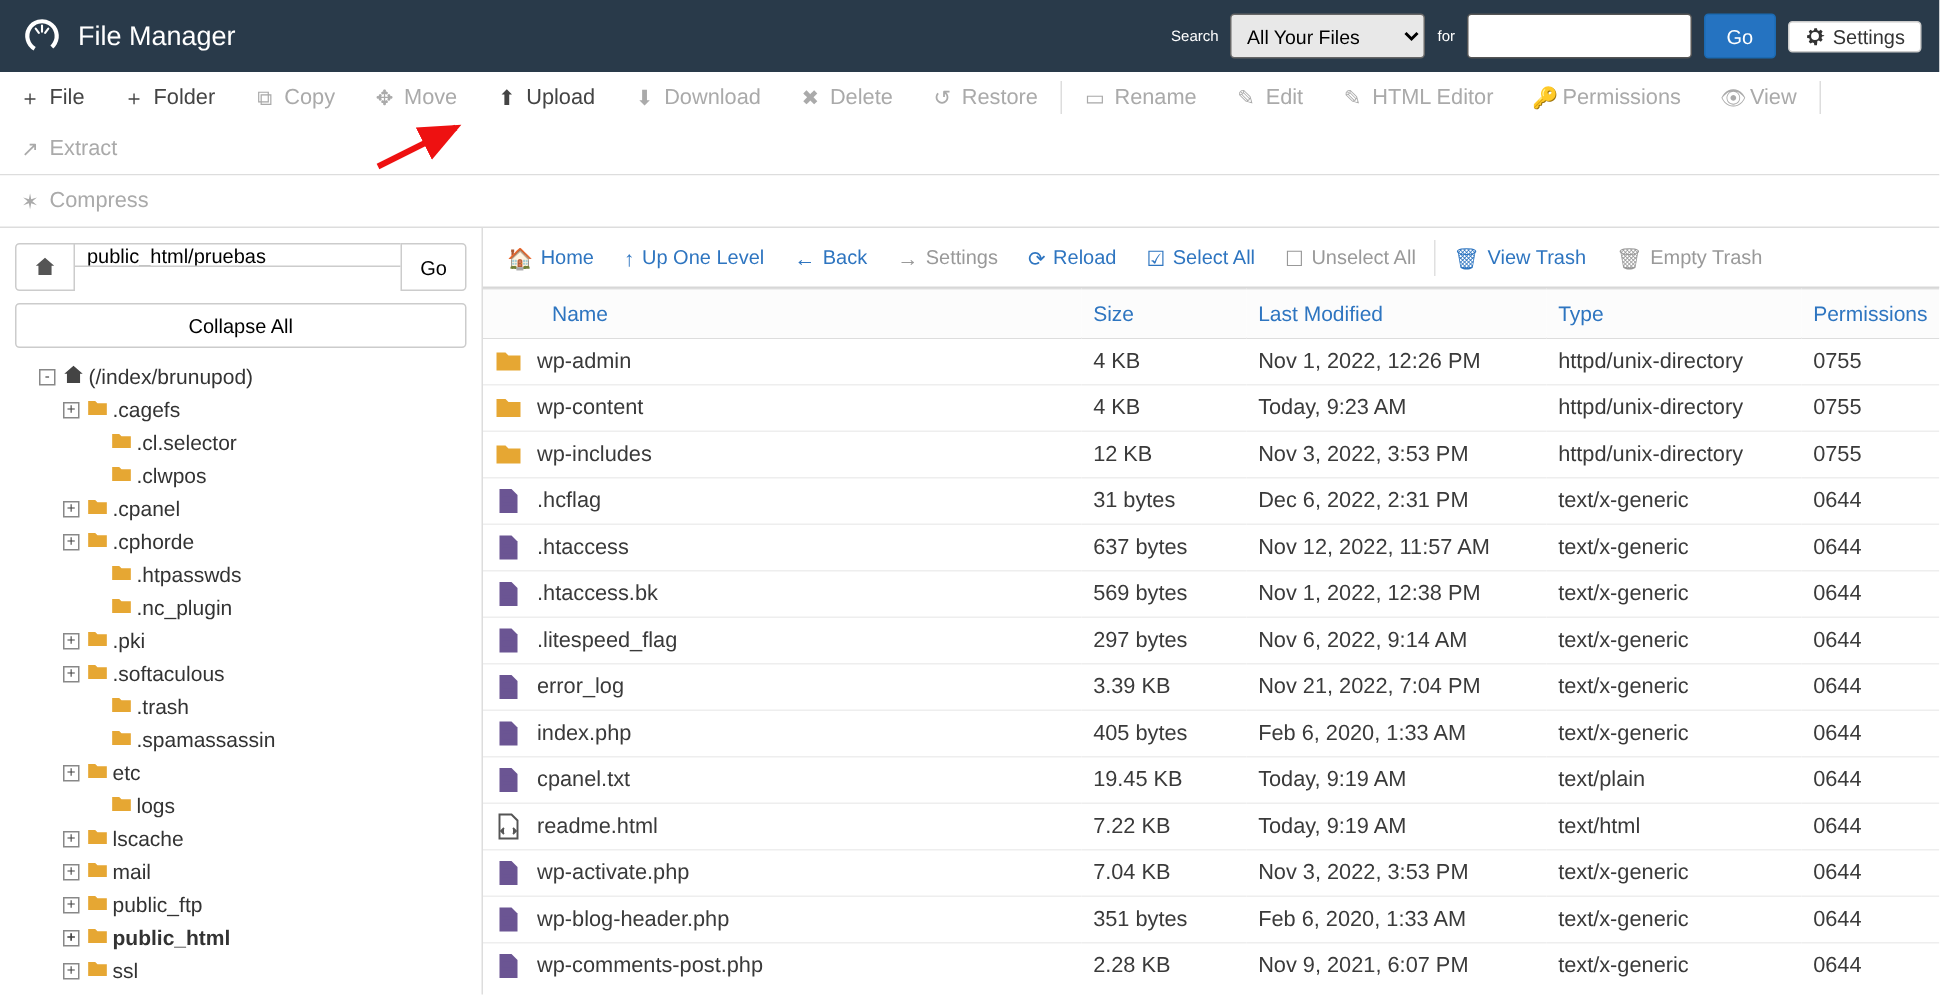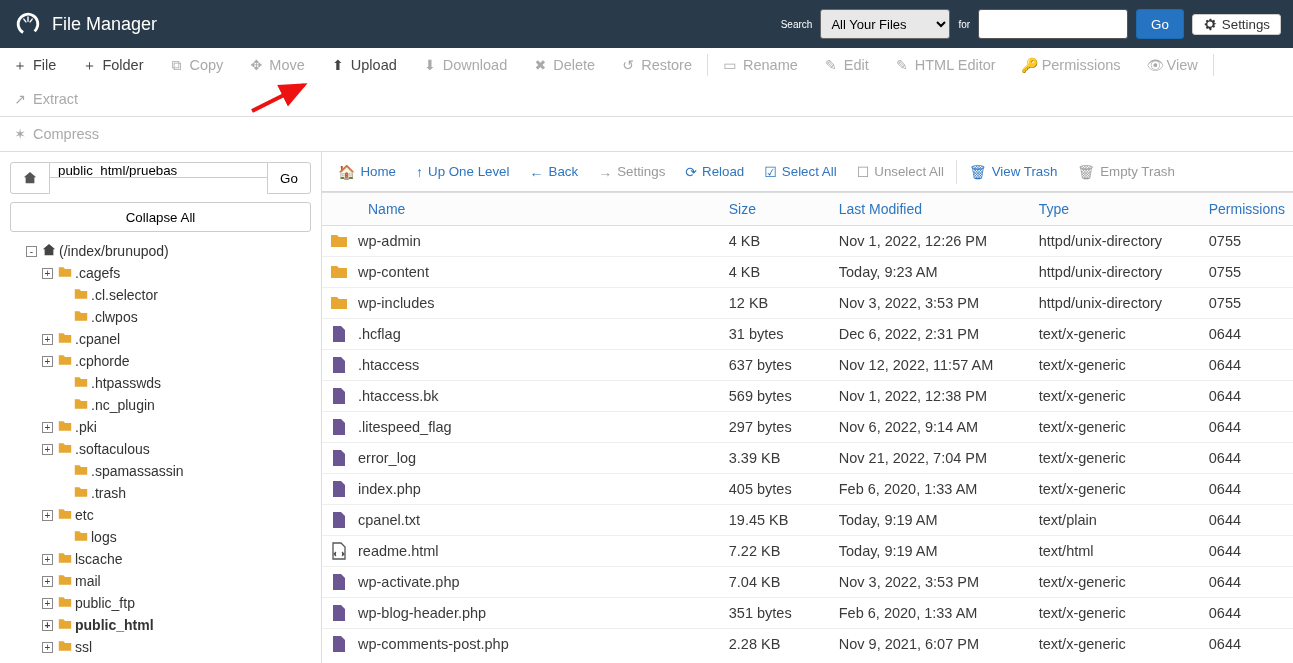--- a/index.html
+++ b/index.html
@@ -308,28 +308,28 @@
           <span class="fico"><svg class="gly" viewBox="0 0 18 18">
               <path fill="#e6a733" d="M1 3h6l2 2h8v10H1z"></path>
             </svg></span>
           <span>.softaculous</span>
         </div>
         <div class="treerow" style="padding-left: 46px;">
           <span class="sp" style="width:13px"></span>
           <span class="fico"><svg class="gly" viewBox="0 0 18 18">
               <path fill="#e6a733" d="M1 3h6l2 2h8v10H1z"></path>
             </svg></span>
-          <span>.spamassassin</span>
+          <span>.trash</span>
         </div>
         <div class="treerow" style="padding-left: 46px;">
           <span class="sp" style="width:13px"></span>
           <span class="fico"><svg class="gly" viewBox="0 0 18 18">
               <path fill="#e6a733" d="M1 3h6l2 2h8v10H1z"></path>
             </svg></span>
-          <span>.trash</span>
+          <span>.spamassassin</span>
         </div>
         <div class="treerow" style="padding-left: 30px;">
           <span class="expander">+</span>
           <span class="fico"><svg class="gly" viewBox="0 0 18 18">
               <path fill="#e6a733" d="M1 3h6l2 2h8v10H1z"></path>
             </svg></span>
           <span>etc</span>
         </div>
         <div class="treerow" style="padding-left: 46px;">
           <span class="sp" style="width:13px"></span>

